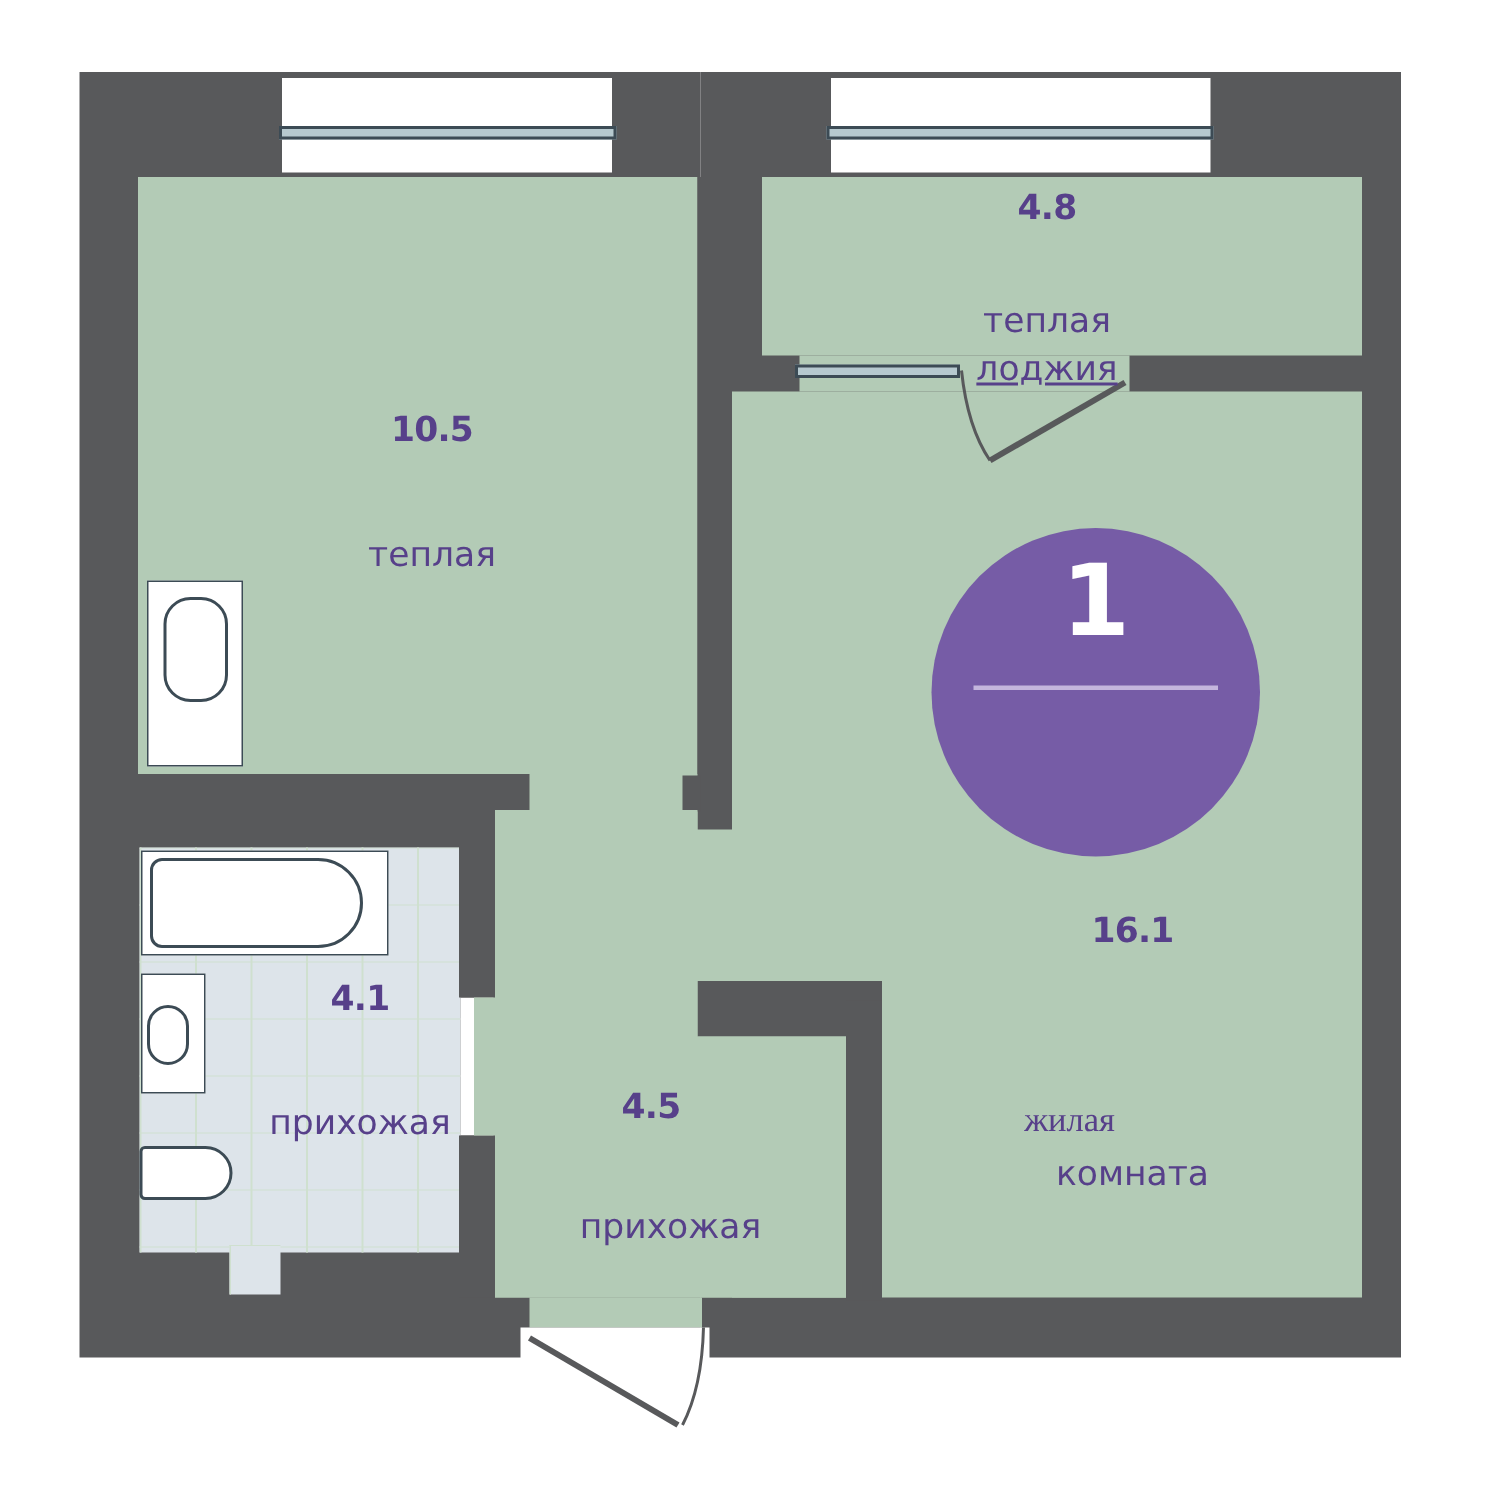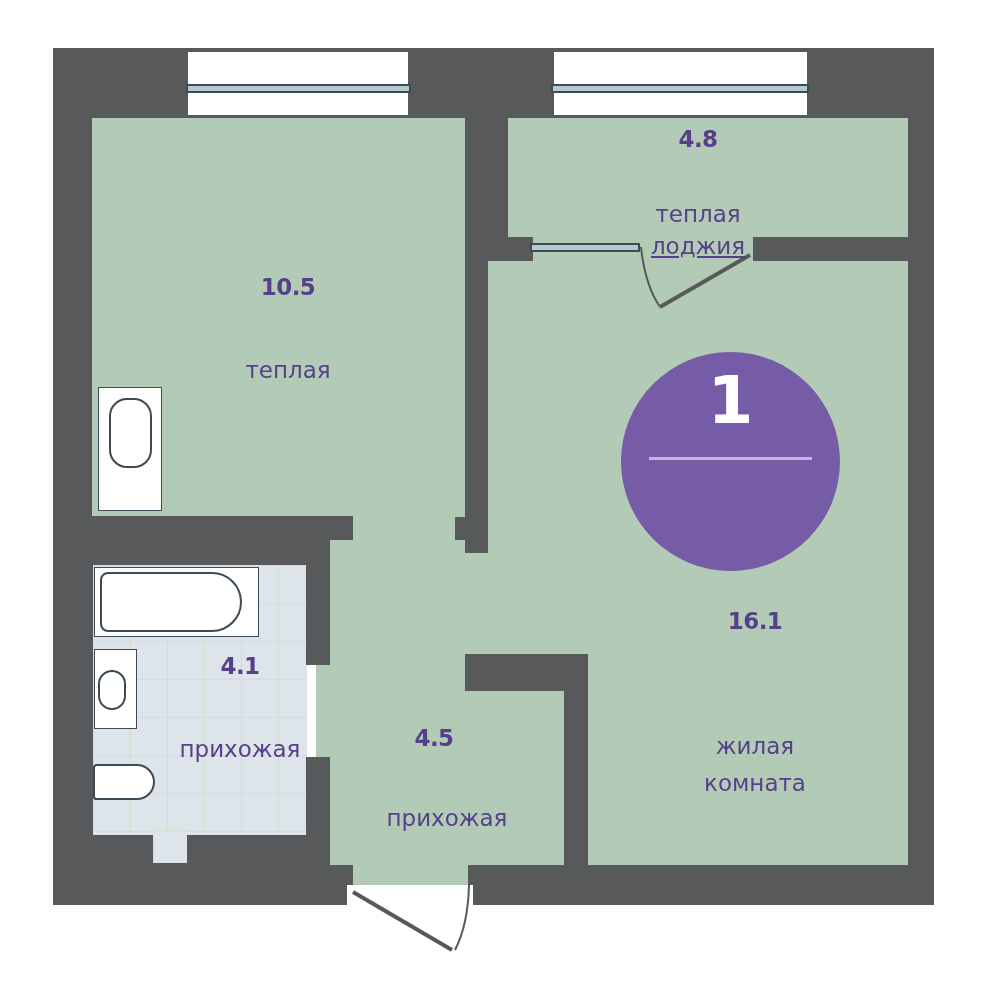--- a/index.html
+++ b/index.html
@@ -75,21 +75,21 @@
   </svg>
 
   <div class="area" style="left:288px;top:274px;">10.5</div>
   <div class="label" style="left:288px;top:324px;">теплая</div>
 
   <div class="area" style="left:698px;top:126px;">4.8</div>
   <div class="label" style="left:698px;top:168px;">теплая</div>
   <div class="label" style="left:698px;top:200px;text-decoration:underline;">лоджия</div>
 
   <div class="area" style="left:755px;top:608px;">16.1</div>
-  <div class="label" style="left:755px;top:700px;">жилая</div>
+  <div class="label" style="left:713px;top:700px;font-family:Liberation Serif, serif;">жилая</div>
   <div class="label" style="left:755px;top:737px;text-align:center;">комната</div>
 
   <div class="area" style="left:240px;top:653px;">4.1</div>
   <div class="label" style="left:240px;top:703px;">прихожая</div>
 
   <div class="area" style="left:434px;top:725px;">4.5</div>
   <div class="label" style="left:447px;top:772px;">прихожая</div>
 
   <div class="circle">
     <div class="rooms">1</div>

